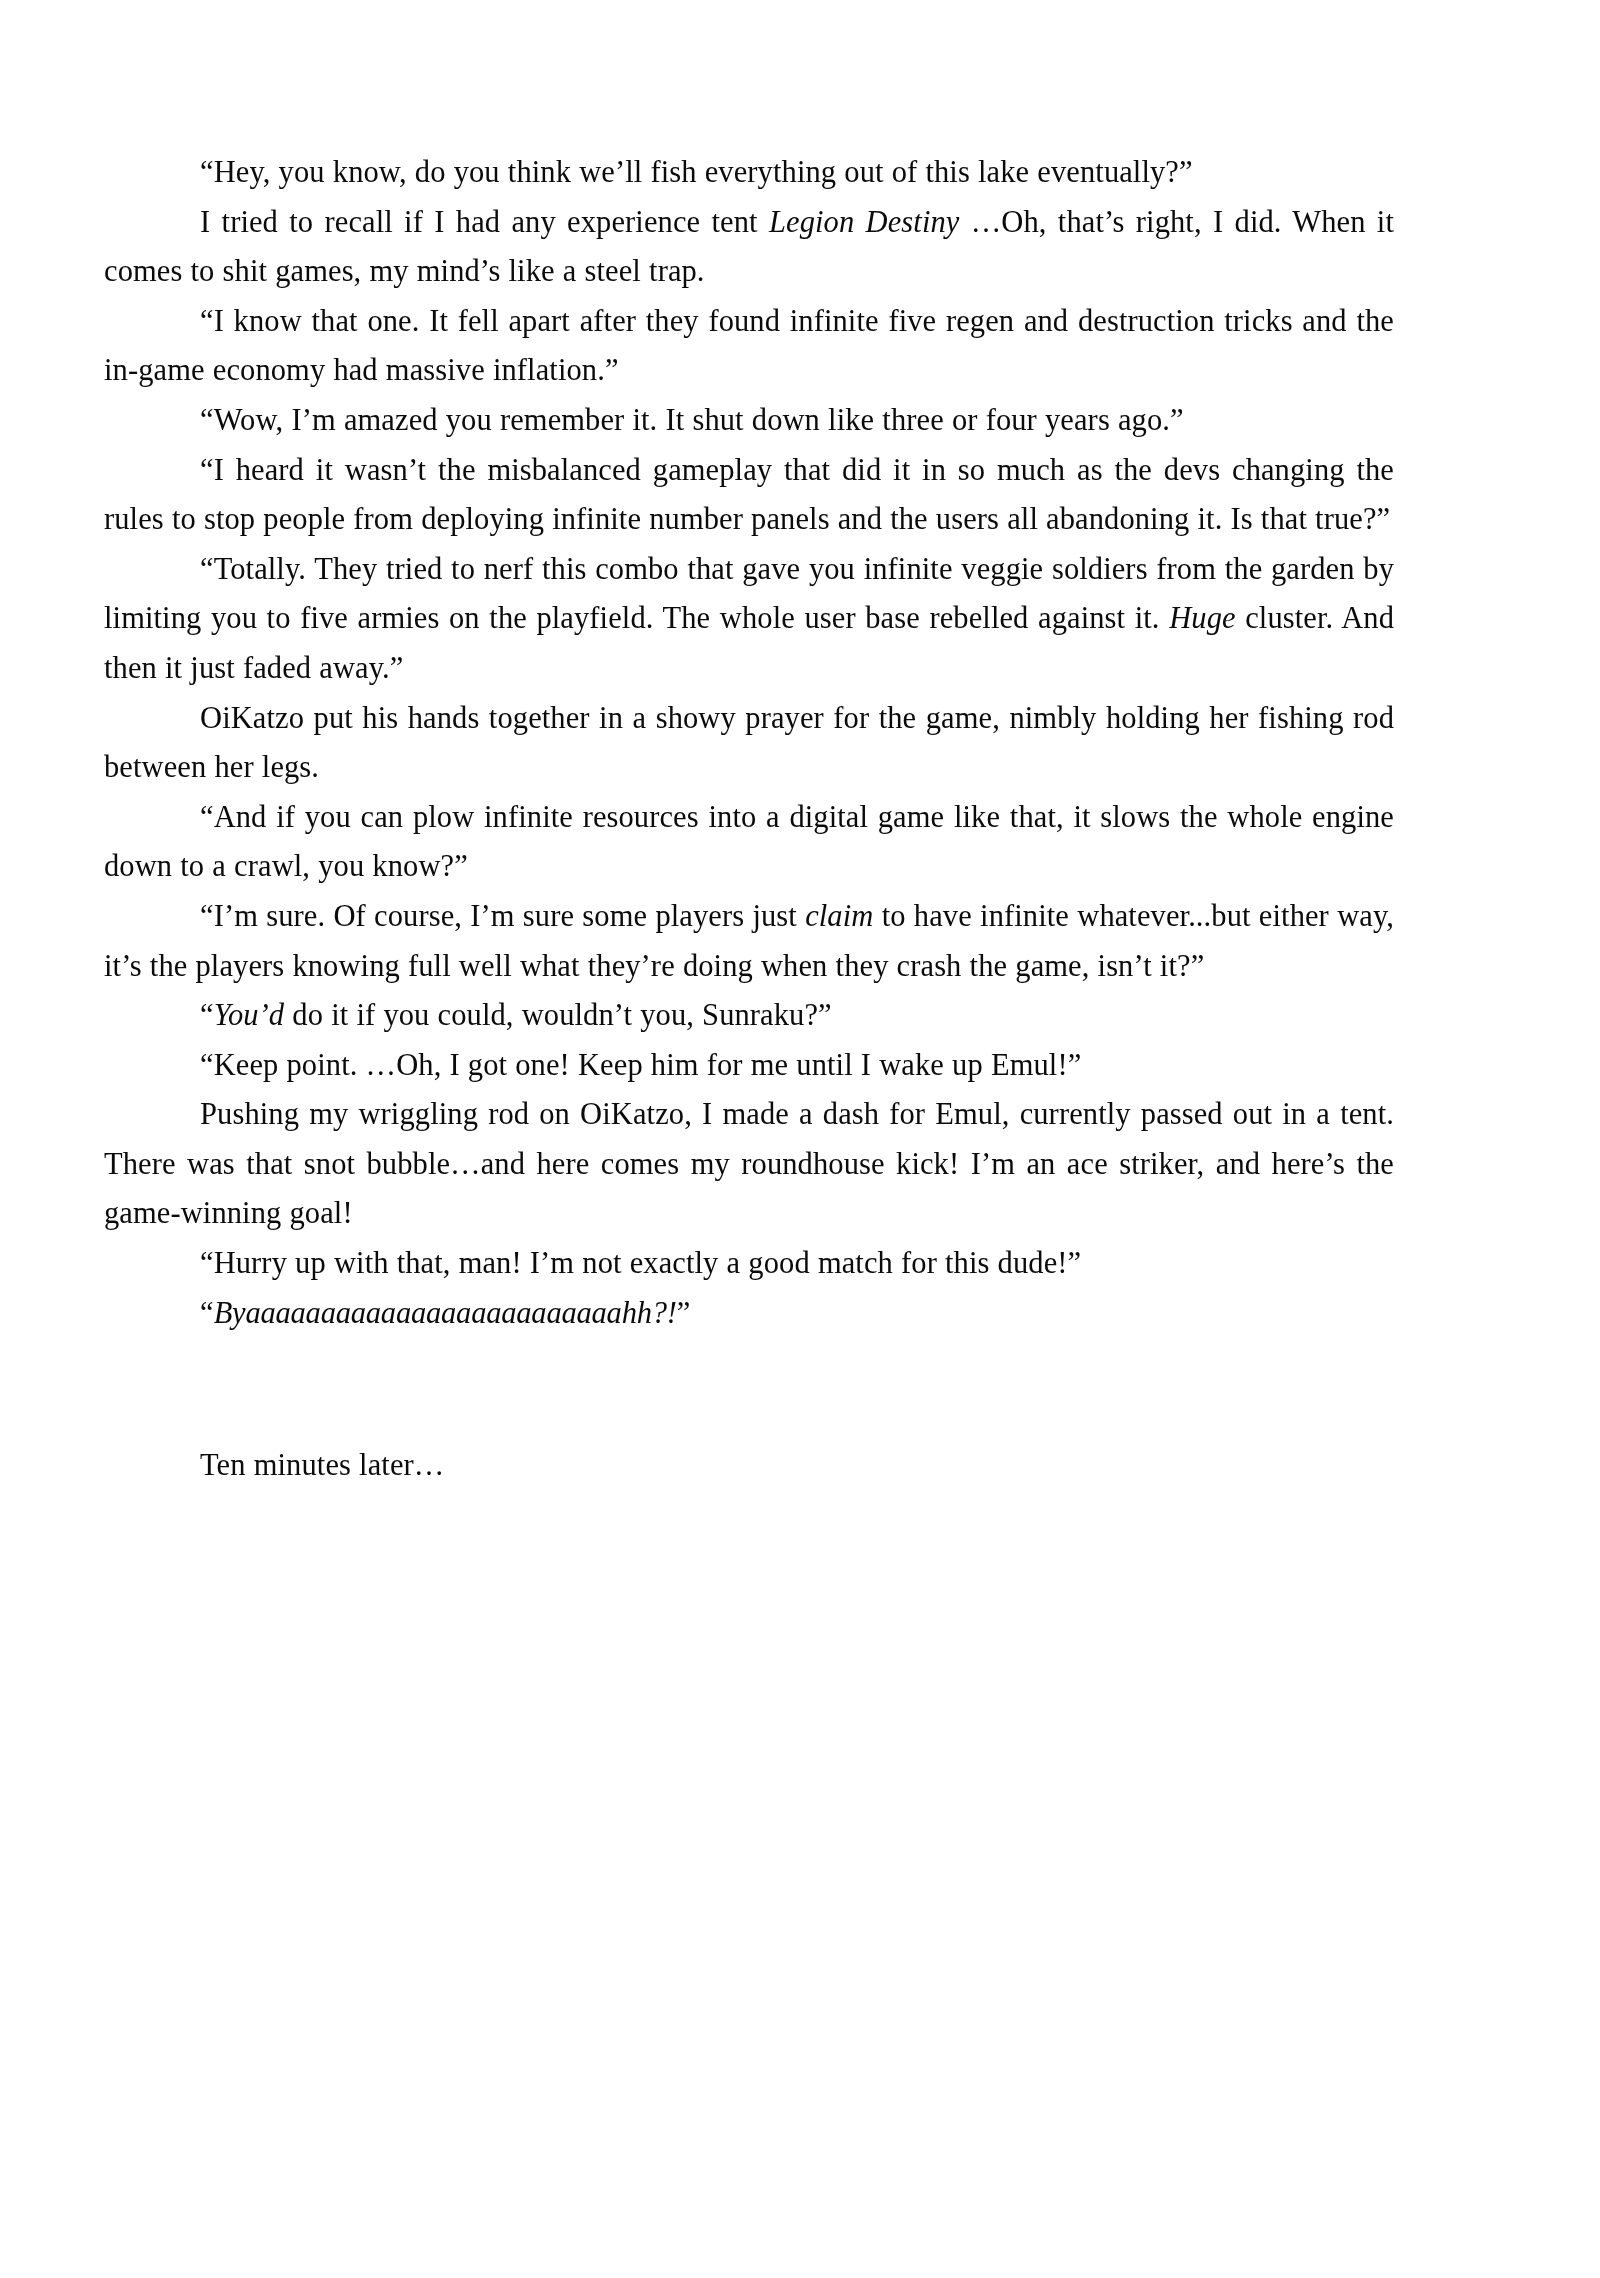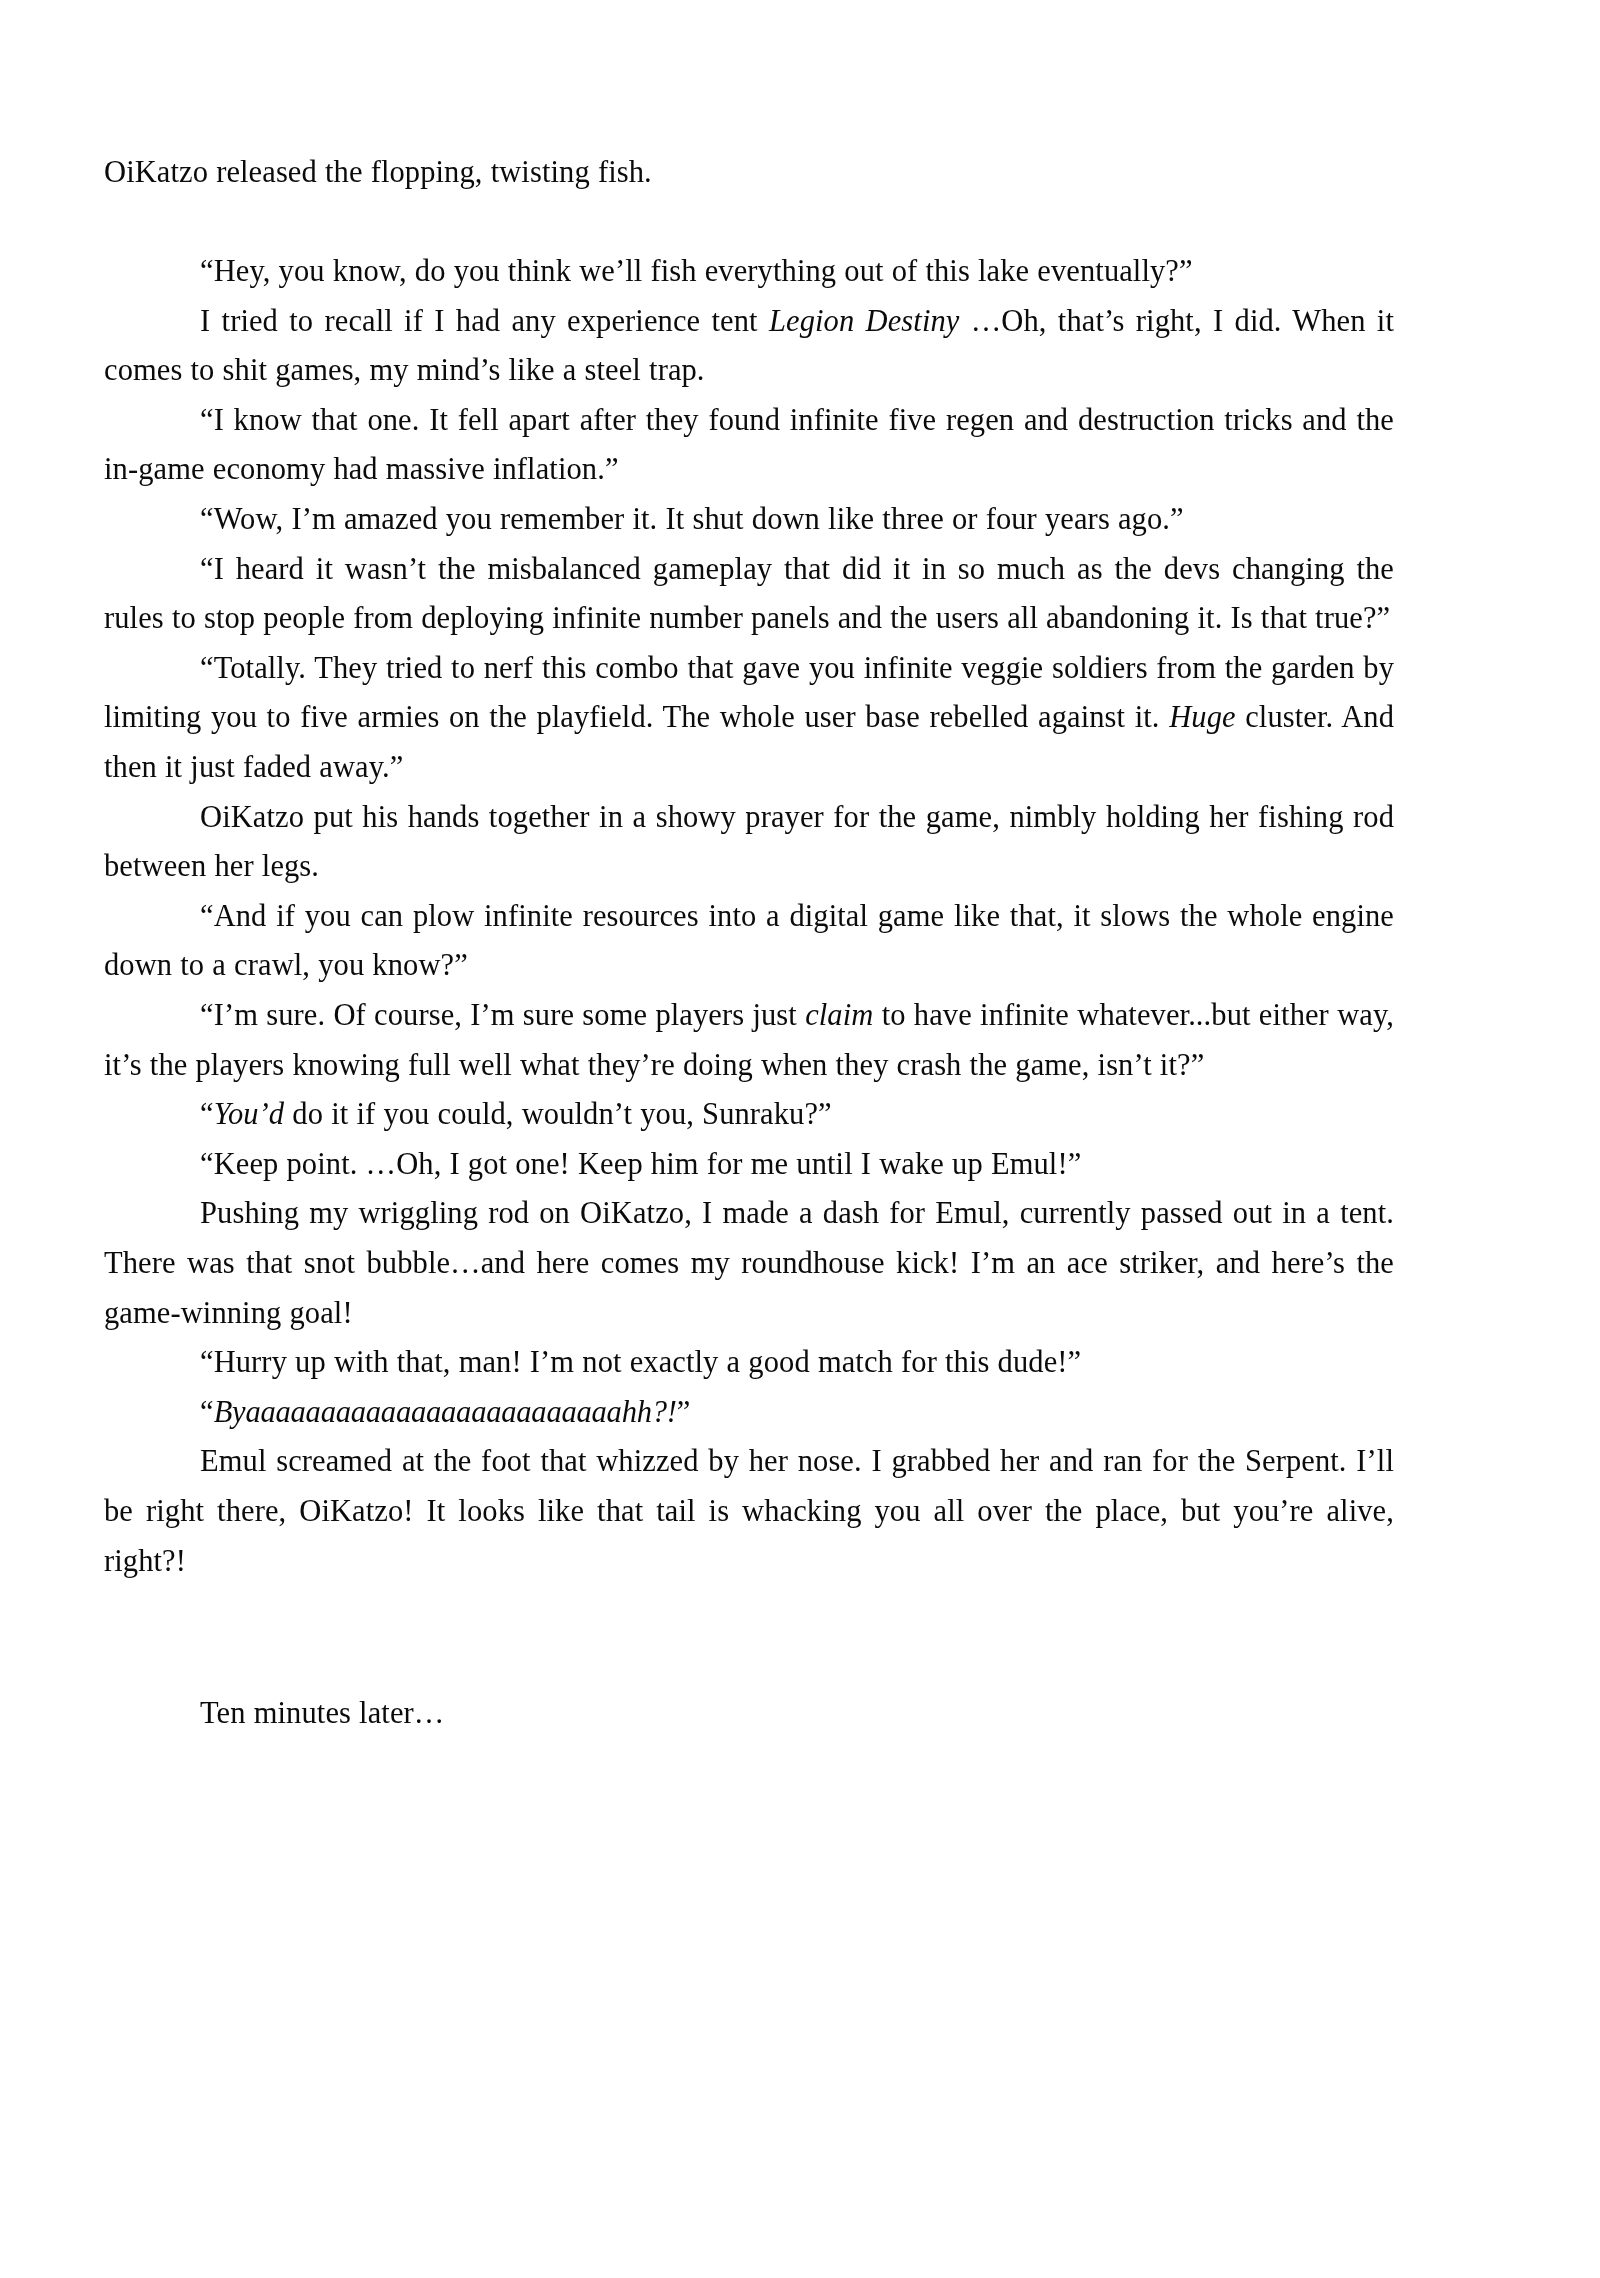--- a/index.html
+++ b/index.html
@@ -62,21 +62,20 @@
     font-style: italic;
     letter-spacing: -0.2px;
   }
 </style>
 </head>
 <body>
 
 <div class="page">
   <div class="text-column">
 
-    <p class="flush gap-after">OiKatzo released the flopping, twisting fish.</p>
 
     <p class="indent">“Hey, you know, do you think we’ll fish everything out of this lake eventually?”</p>
 
     <p class="indent"><span>I tried to recall if I had any experience tent </span><i>Legion Destiny</i><span> …Oh, that’s right, I did. When it comes to shit games, my mind’s like a steel trap.</span></p>
 
     <p class="indent">“I know that one. It fell apart after they found infinite five regen and destruction tricks and the in-game economy had massive inflation.”</p>
 
     <p class="indent">“Wow, I’m amazed you remember it. It shut down like three or four years ago.”</p>
 
     <p class="indent">“I heard it wasn’t the misbalanced gameplay that did it in so much as the devs changing the rules to stop people from deploying infinite number panels and the users all abandoning it. Is that true?”</p>
@@ -93,18 +92,17 @@
 
     <p class="indent">“Keep point. …Oh, I got one! Keep him for me until I wake up Emul!”</p>
 
     <p class="indent">Pushing my wriggling rod on OiKatzo, I made a dash for Emul, currently passed out in a tent. There was that snot bubble…and here comes my roundhouse kick! I’m an ace striker, and here’s the game-winning goal!</p>
 
     <p class="indent">“Hurry up with that, man! I’m not exactly a good match for this dude!”</p>
 
 
     <p class="indent no-justify"><span> “</span><i class="longstretch">Byaaaaaaaaaaaaaaaaaaaaaaaaahh?!</i><span>”</span></p>
 
-    <p class="indent">Emul screamed at the foot that whizzed by her nose. I grabbed her and ran for the Serpent. I’ll be right there, OiKatzo! It looks like that tail is whacking you all over the place, but you’re alive, right?!</p>
 
     <p class="indent gap-before-large no-justify">Ten minutes later…</p>
 
   </div>
 </div>
 
 </body></html>

